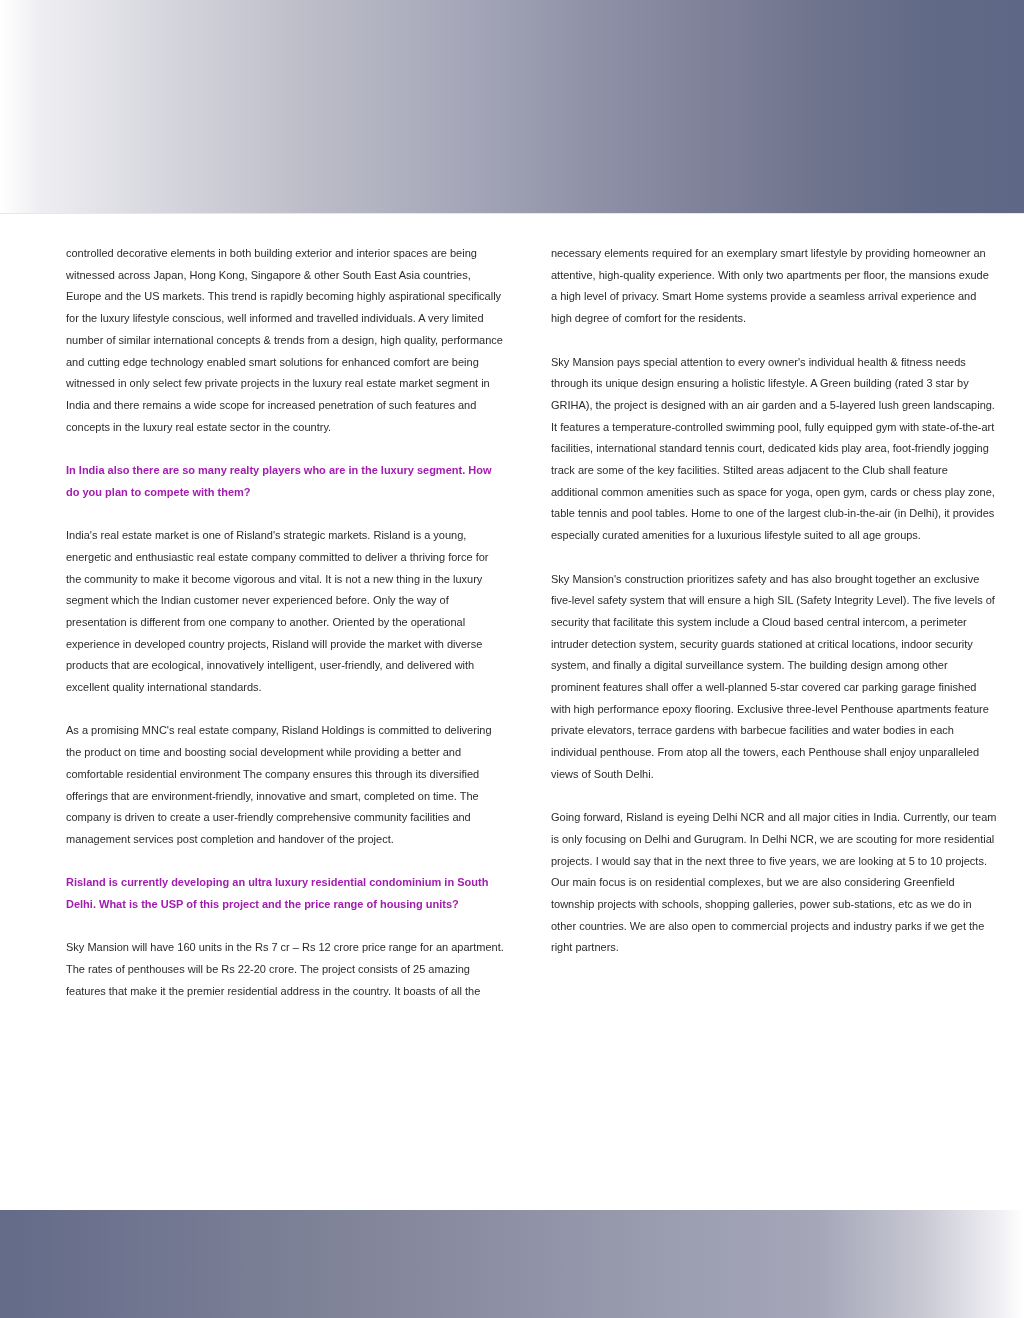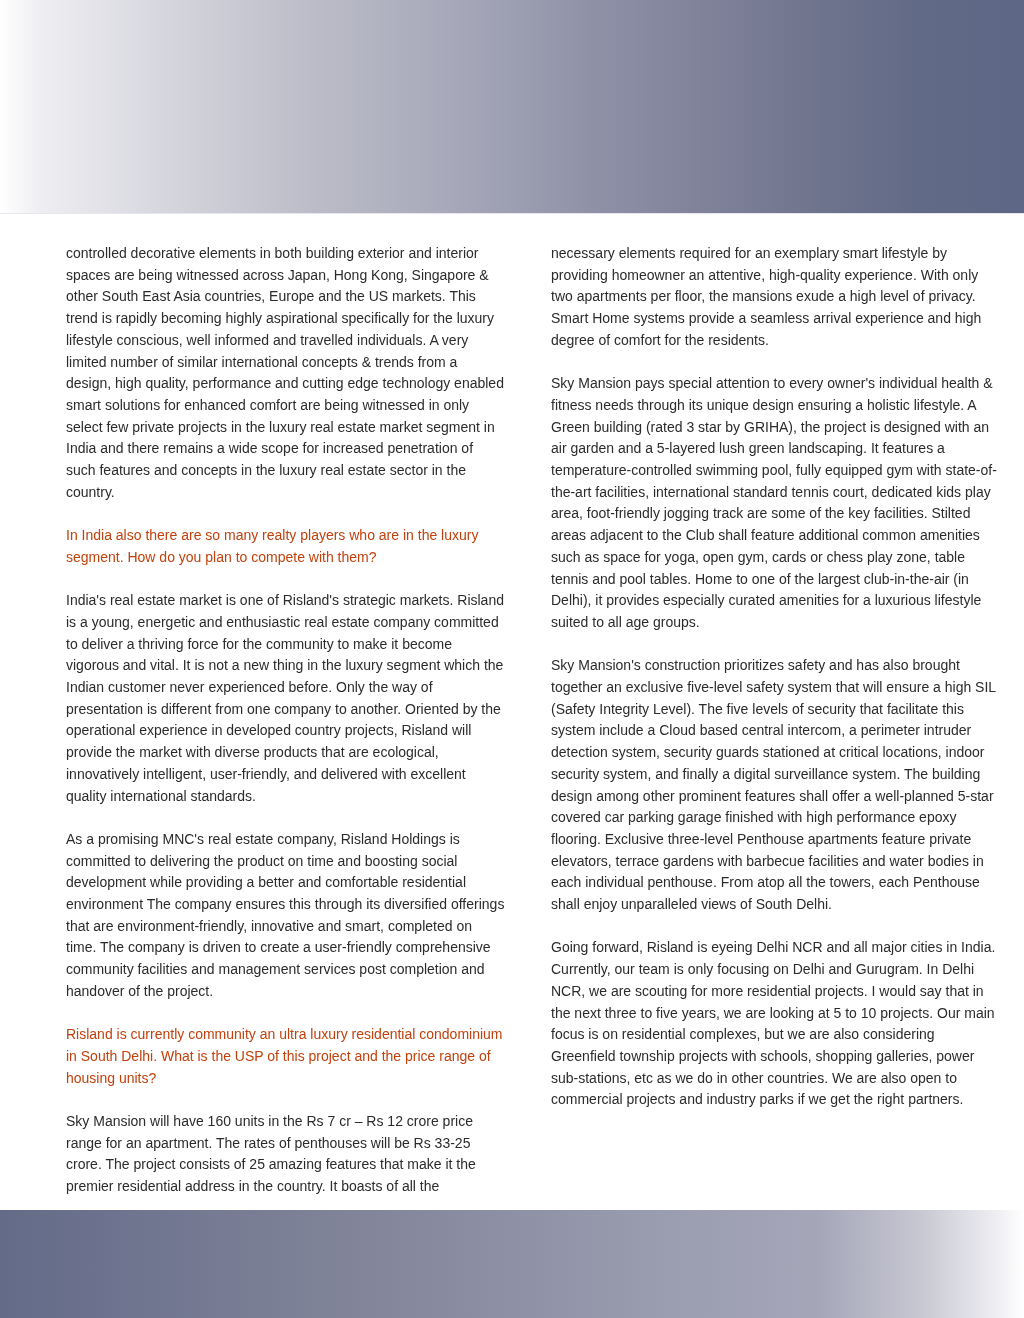--- a/index.html
+++ b/index.html
@@ -3,38 +3,38 @@
 <meta charset="utf-8">
 <style>
   html, body { margin: 0; padding: 0; background: #ffffff; }
   body { width: 1024px; height: 1318px; position: relative; overflow: hidden;
          font-family: "Liberation Sans", sans-serif; color: #2b2b2b; }
   .band-top { position: absolute; left: 0; top: 0; width: 1024px; height: 213px;
     background: linear-gradient(to right, #ffffff 0%, #eeeef2 4%, #d6d6de 16%, #bdbdc9 30%, #a4a5b7 46%, #8b8ea4 60%, #72768f 78%, #616a86 90%, #5e6785 100%);
     border-bottom: 1px solid #e6e6ec; }
   .band-bottom { position: absolute; left: 0; top: 1210px; width: 1024px; height: 108px;
     background: linear-gradient(to right, #636b88 0%, #707590 14%, #7f8398 32%, #8e90a5 50%, #9b9db0 66%, #a5a6b8 80%, #c8c8d3 90%, #ececf1 97%, #ffffff 100%); }
-  .col { position: absolute; top: 243px; font-size: 14px; line-height: 21.7px; }
+  .col { position: absolute; top: 243px; font-size: 11px; line-height: 21.7px; }
   .col-left { left: 66px; width: 440px; }
   .col-right { left: 551px; width: 446px; }
   .col p { margin: 0 0 21.7px 0; }
-  .col p.q { color: #c2410c; font-weight: normal; }
+  .col p.q { color: #a21caf; font-weight: bold; }
 </style>
 </head>
 <body>
 
 <div class="band-top"></div>
 
 <div class="col col-left">
   <p>controlled decorative elements in both building exterior and interior spaces are being witnessed across Japan, Hong Kong, Singapore &amp; other South East Asia countries, Europe and the US markets. This trend is rapidly becoming highly aspirational specifically for the luxury lifestyle conscious, well informed and travelled individuals. A very limited number of similar international concepts &amp; trends from a design, high quality, performance and cutting edge technology enabled smart solutions for enhanced comfort are being witnessed in only select few private projects in the luxury real estate market segment in India and there remains a wide scope for increased penetration of such features and concepts in the luxury real estate sector in the country.</p>
   <p class="q">In India also there are so many realty players who are in the luxury segment. How do you plan to compete with them?</p>
   <p>India's real estate market is one of Risland's strategic markets. Risland is a young, energetic and enthusiastic real estate company committed to deliver a thriving force for the community to make it become vigorous and vital. It is not a new thing in the luxury segment which the Indian customer never experienced before. Only the way of presentation is different from one company to another. Oriented by the operational experience in developed country projects, Risland will provide the market with diverse products that are ecological, innovatively intelligent, user-friendly, and delivered with excellent quality international standards.</p>
   <p>As a promising MNC's real estate company, Risland Holdings is committed to delivering the product on time and boosting social development while providing a better and comfortable residential environment The company ensures this through its diversified offerings that are environment-friendly, innovative and smart, completed on time. The company is driven to create a user-friendly comprehensive community facilities and management services post completion and handover of the project.</p>
-  <p class="q">Risland is currently community an ultra luxury residential condominium in South Delhi. What is the USP of this project and the price range of housing units?</p>
-  <p>Sky Mansion will have 160 units in the Rs 7 cr – Rs 12 crore price range for an apartment. The rates of penthouses will be Rs 33-25 crore. The project consists of 25 amazing features that make it the premier residential address in the country. It boasts of all the</p>
+  <p class="q">Risland is currently developing an ultra luxury residential condominium in South Delhi. What is the USP of this project and the price range of housing units?</p>
+  <p>Sky Mansion will have 160 units in the Rs 7 cr – Rs 12 crore price range for an apartment. The rates of penthouses will be Rs 22-20 crore. The project consists of 25 amazing features that make it the premier residential address in the country. It boasts of all the</p>
 </div>
 
 <div class="col col-right">
   <p>necessary elements required for an exemplary smart lifestyle by providing homeowner an attentive, high-quality experience. With only two apartments per floor, the mansions exude a high level of privacy. Smart Home systems provide a seamless arrival experience and high degree of comfort for the residents.</p>
   <p>Sky Mansion pays special attention to every owner's individual health &amp; fitness needs through its unique design ensuring a holistic lifestyle. A Green building (rated 3 star by GRIHA), the project is designed with an air garden and a 5-layered lush green landscaping. It features a temperature-controlled swimming pool, fully equipped gym with state-of-the-art facilities, international standard tennis court, dedicated kids play area, foot-friendly jogging track are some of the key facilities. Stilted areas adjacent to the Club shall feature additional common amenities such as space for yoga, open gym, cards or chess play zone, table tennis and pool tables. Home to one of the largest club-in-the-air (in Delhi), it provides especially curated amenities for a luxurious lifestyle suited to all age groups.</p>
   <p>Sky Mansion's construction prioritizes safety and has also brought together an exclusive five-level safety system that will ensure a high SIL (Safety Integrity Level). The five levels of security that facilitate this system include a Cloud based central intercom, a perimeter intruder detection system, security guards stationed at critical locations, indoor security system, and finally a digital surveillance system. The building design among other prominent features shall offer a well-planned 5-star covered car parking garage finished with high performance epoxy flooring. Exclusive three-level Penthouse apartments feature private elevators, terrace gardens with barbecue facilities and water bodies in each individual penthouse. From atop all the towers, each Penthouse shall enjoy unparalleled views of South Delhi.</p>
   <p>Going forward, Risland is eyeing Delhi NCR and all major cities in India. Currently, our team is only focusing on Delhi and Gurugram. In Delhi NCR, we are scouting for more residential projects. I would say that in the next three to five years, we are looking at 5 to 10 projects. Our main focus is on residential complexes, but we are also considering Greenfield township projects with schools, shopping galleries, power sub-stations, etc as we do in other countries. We are also open to commercial projects and industry parks if we get the right partners.</p>
 </div>
 
 <div class="band-bottom"></div>

